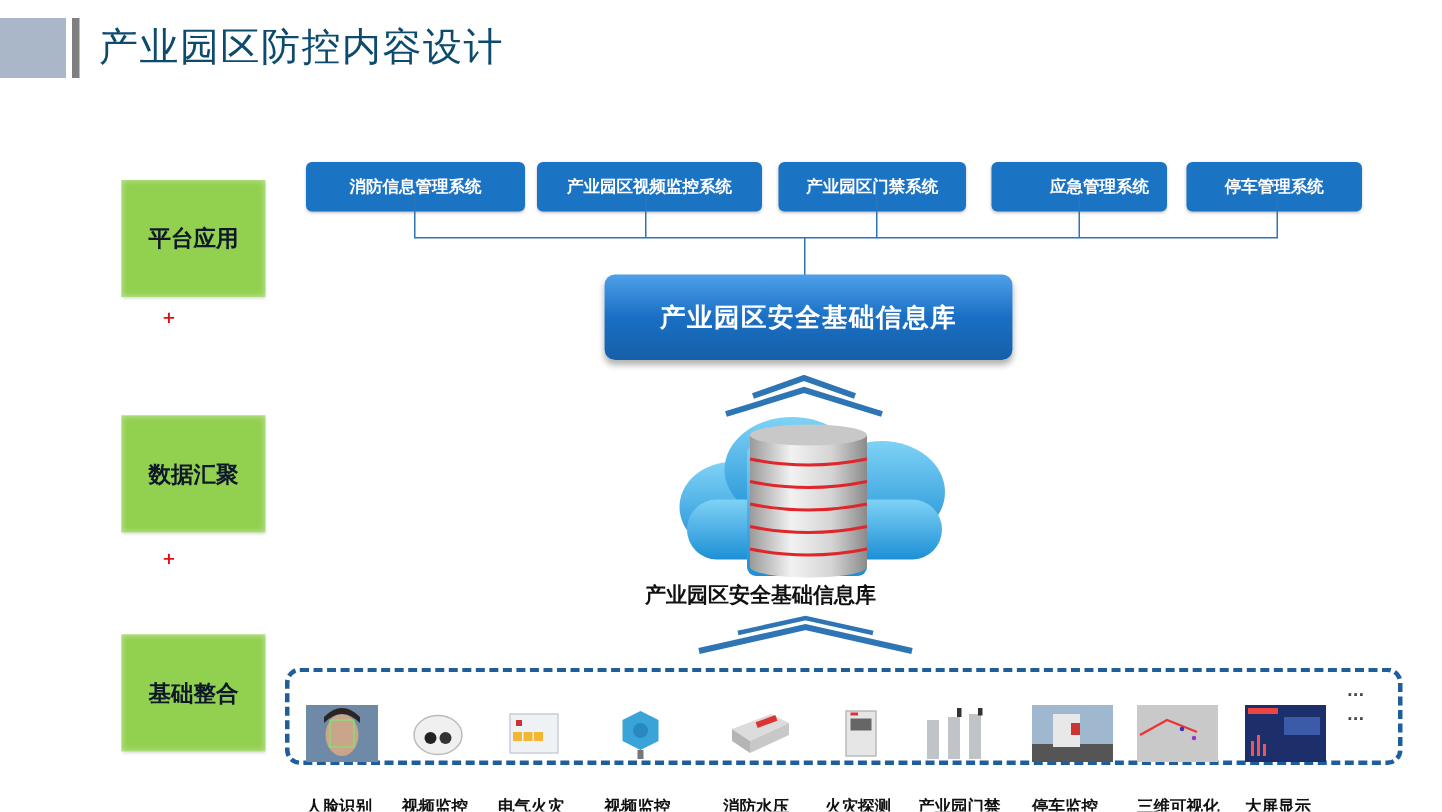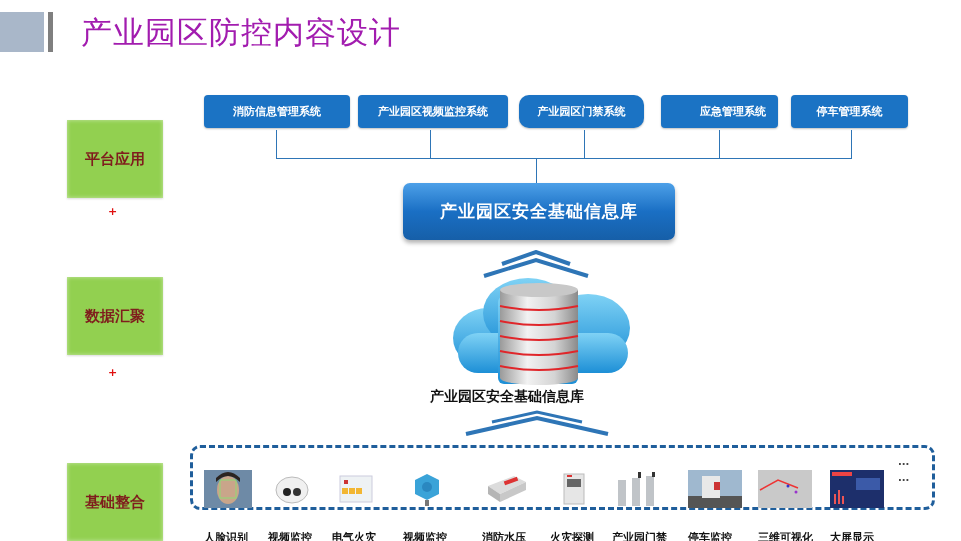--- a/index.html
+++ b/index.html
@@ -1,28 +1,28 @@
 <!DOCTYPE html>
 <html><head>
 <meta charset="utf-8">
 <style>
   * { box-sizing: border-box; margin: 0; padding: 0; }
   body { width: 961px; height: 541px; background: #ffffff; position: relative; overflow: hidden;
          font-family: "DejaVu Sans", sans-serif; }
   .abs { position: absolute; }
   .title-block { left: 0; top: 12px; width: 44px; height: 40px; background: #a9b7c9; }
   .title-bar { left: 48px; top: 12px; width: 5px; height: 40px; background: #7f7f7f; }
-  .title-text { left: 81px; top: 12px; font-size: 31px; color: #a21caf; line-height: 40px; letter-spacing: 1px; }
-
-  .green { width: 96px; height: 78px; background: #92d050; color: #7f1d1d; font-size: 15px; font-weight: bold;
-           display: flex; align-items: center; justify-content: center; left: 67px;
+  .title-text { left: 66px; top: 12px; font-size: 26px; color: #0c4a6e; line-height: 40px; letter-spacing: 1px; }
+
+  .green { width: 96px; height: 78px; background: #92d050; color: #0f172a; font-size: 15px; font-weight: bold;
+           display: flex; align-items: center; justify-content: center; left: 81px;
            box-shadow: inset 0 0 4px rgba(255,255,255,.5), 0 1px 2px rgba(0,0,0,.15); }
   .plus { color: #e01010; font-size: 11px; font-weight: bold; left: 108px; }
 
-  .sysbox { top: 95px; height: 33px; background: #1b73c4; color: #fff; font-size: 11px; font-weight: bold;
+  .sysbox { top: 108px; height: 33px; background: #1b73c4; color: #fff; font-size: 11px; font-weight: bold;
             border-radius: 4px; display: flex; align-items: center; justify-content: center;
             box-shadow: 0 1px 2px rgba(0,0,0,.25); }
   .line { background: #2e75b6; }
 
   .platform { left: 403px; top: 183px; width: 272px; height: 57px; border-radius: 7px;
               background: linear-gradient(#4da0e8, #1a6fc4 50%, #165fa8);
               color: #fff; font-size: 17px; font-weight: bold; display: flex; align-items: center; justify-content: center;
               box-shadow: 0 3px 4px rgba(0,0,0,.3); letter-spacing: 1px; }
   .db-label { left: 430px; top: 388px; font-size: 14px; font-weight: bold; color: #111; letter-spacing: 0px; }
 
@@ -36,25 +36,25 @@
 <body>
 
 <div class="abs title-block"></div>
 <div class="abs title-bar"></div>
 <div class="abs title-text">产业园区防控内容设计</div>
 
 <div class="abs green" style="top:120px;">平台应用</div>
 <div class="abs plus" style="top:205px;">+</div>
 <div class="abs green" style="top:277px;">数据汇聚</div>
 <div class="abs plus" style="top:366px;">+</div>
-<div class="abs green" style="top:423px;margin-top:40px;">基础整合</div>
+<div class="abs green" style="top:423px;">基础整合</div>
 
 <div class="abs sysbox" style="left:204px;width:146px;">消防信息管理系统</div>
 <div class="abs sysbox" style="left:358px;width:150px;text-align:right;">产业园区视频监控系统</div>
-<div class="abs sysbox" style="left:519px;width:125px;border-radius:10px;">产业园区门禁系统</div>
+<div class="abs sysbox" style="left:519px;width:125px;">产业园区门禁系统</div>
 <div class="abs sysbox" style="left:661px;width:117px;padding-left:27px;">应急管理系统</div>
 <div class="abs sysbox" style="left:791px;width:117px;">停车管理系统</div>
 
 <div class="abs line" style="left:276px;top:130px;width:1px;height:28px;"></div>
 <div class="abs line" style="left:430px;top:130px;width:1px;height:28px;"></div>
 <div class="abs line" style="left:584px;top:130px;width:1px;height:28px;"></div>
 <div class="abs line" style="left:719px;top:130px;width:1px;height:28px;"></div>
 <div class="abs line" style="left:851px;top:130px;width:1px;height:28px;"></div>
 <div class="abs line" style="left:276px;top:158px;width:576px;height:1px;"></div>
 <div class="abs line" style="left:536px;top:158px;width:1px;height:26px;"></div>

